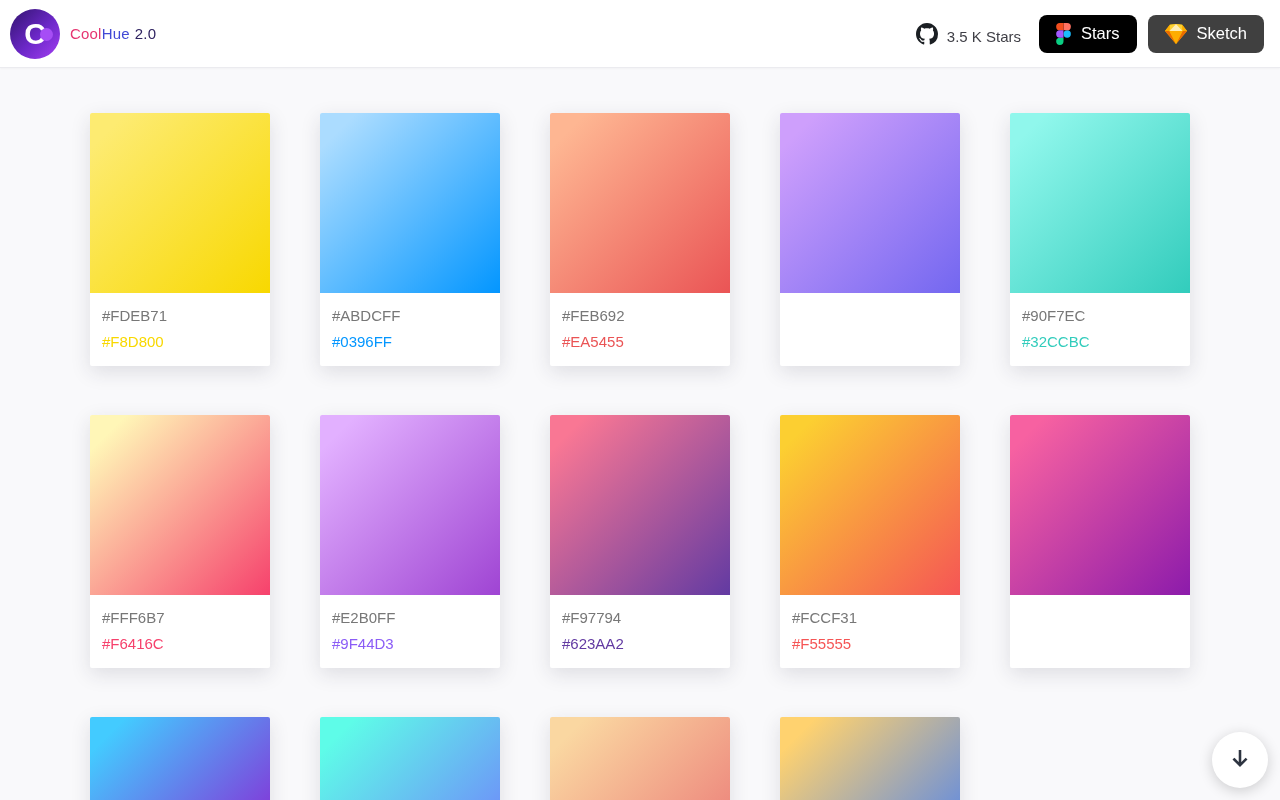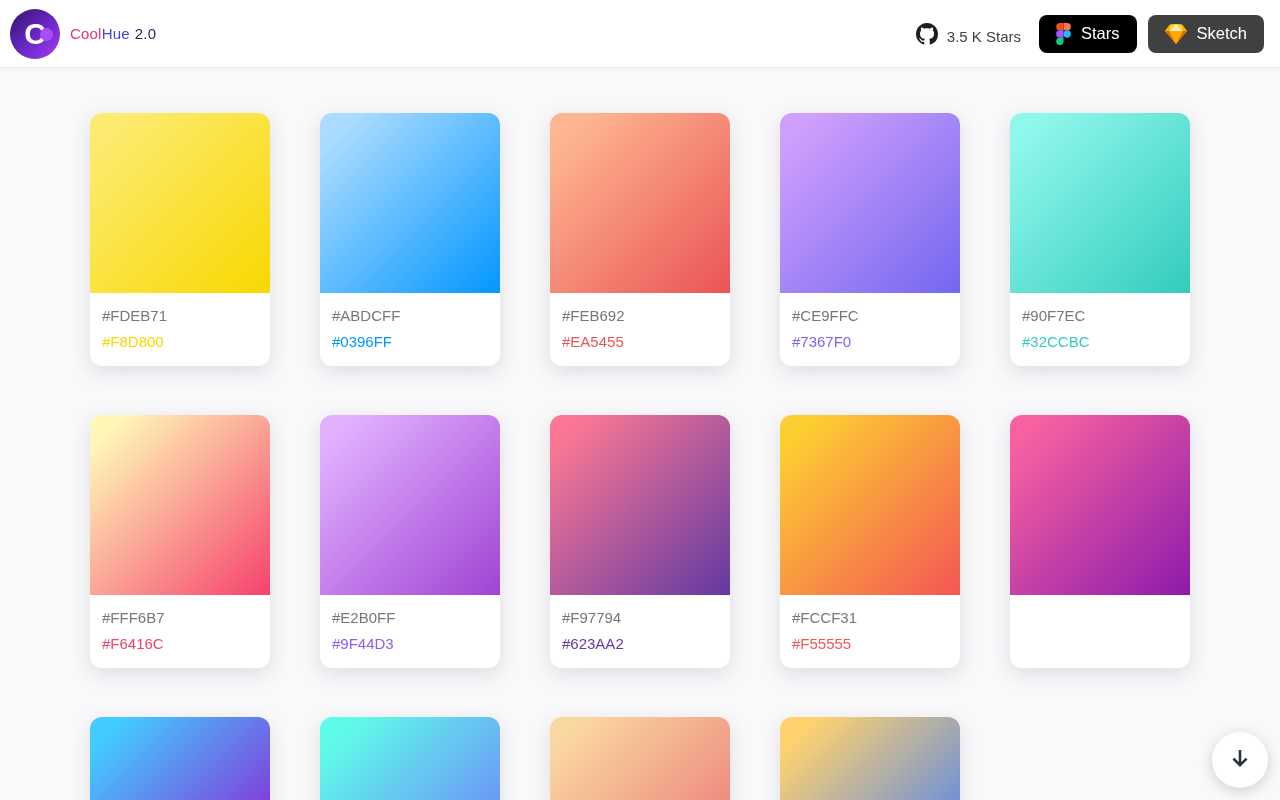--- a/index.html
+++ b/index.html
@@ -35,21 +35,21 @@
   .btn-figma  { background:#000000; margin-right:11px; }
   .btn-sketch { background:#404040; }
   .btn svg { display:block; }
 
   .grid {
     width:1100px; margin:45px auto 0;
     display:grid; grid-template-columns:repeat(5,180px);
     column-gap:50px; row-gap:49px;
   }
   .card {
-    background:#fff; border-radius:12px; overflow:hidden;
+    background:#fff; border-radius:2px; overflow:hidden;
     box-shadow:0 6px 20px rgba(40,40,60,.13);
   }
   .swatch { height:180px; cursor:pointer; }
   .card-footer { padding:10px 12px 11px; }
   .hex { display:block; font-size:15px; line-height:26px; }
   .hex-start { color:#777777; }
 
   .scroll-btn {
     position:fixed; right:12px; bottom:12px; width:56px; height:56px;
     border-radius:50%; background:#fff; border:none; cursor:pointer;
@@ -127,24 +127,20 @@
   </div>
     <div class="card">
     <div class="swatch" style="background: linear-gradient(135deg, rgb(254, 182, 146) 10%, rgb(234, 84, 85) 100%);"></div>
     <div class="card-footer">
       <span class="hex hex-start">#FEB692</span>
       <span class="hex hex-end" style="color: rgb(234, 84, 85);">#EA5455</span>
     </div>
   </div>
     <div class="card">
     <div class="swatch" style="background: linear-gradient(135deg, rgb(206, 159, 252) 10%, rgb(115, 103, 240) 100%);"></div>
-    <div class="card-footer">
-      <span class="hex hex-start">#CE9FFC</span>
-      <span class="hex hex-end" style="color: rgb(115, 103, 240);">#7367F0</span>
-    </div>
   </div>
     <div class="card">
     <div class="swatch" style="background: linear-gradient(135deg, rgb(144, 247, 236) 10%, rgb(50, 204, 188) 100%);"></div>
     <div class="card-footer">
       <span class="hex hex-start">#90F7EC</span>
       <span class="hex hex-end" style="color: rgb(50, 204, 188);">#32CCBC</span>
     </div>
   </div>
     <div class="card">
     <div class="swatch" style="background: linear-gradient(135deg, rgb(255, 246, 183) 10%, rgb(246, 65, 108) 100%);"></div>

